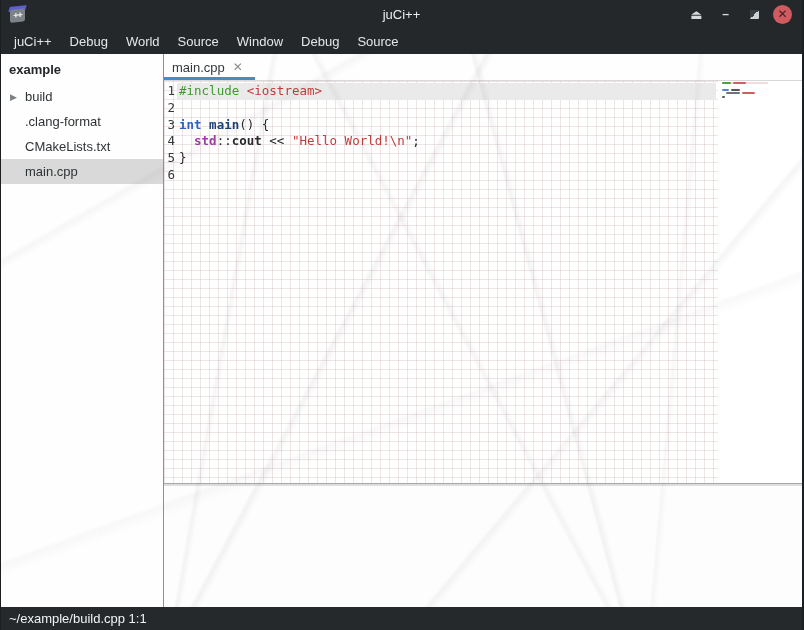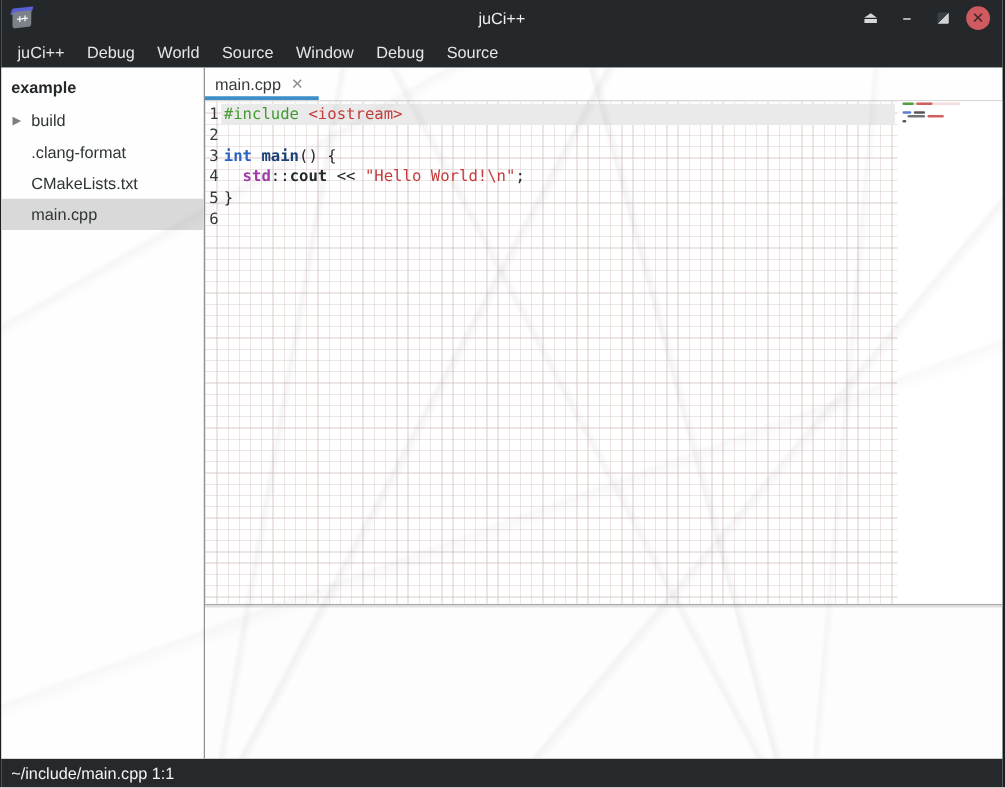--- a/index.html
+++ b/index.html
@@ -192,16 +192,16 @@
             <div class="mm-row" style="padding-left: 0px;"></div>
           </div>
       </div>
 
       <div class="h-divider"></div>
       <div class="lower-panel"></div>
     </div>
   </div>
 
   <div class="statusbar">
-    <span>~/include/main.cpp 1:1</span>
+    <span>~/example/build.cpp 1:1</span>
   </div>
 
 </div>
 
 </body></html>

